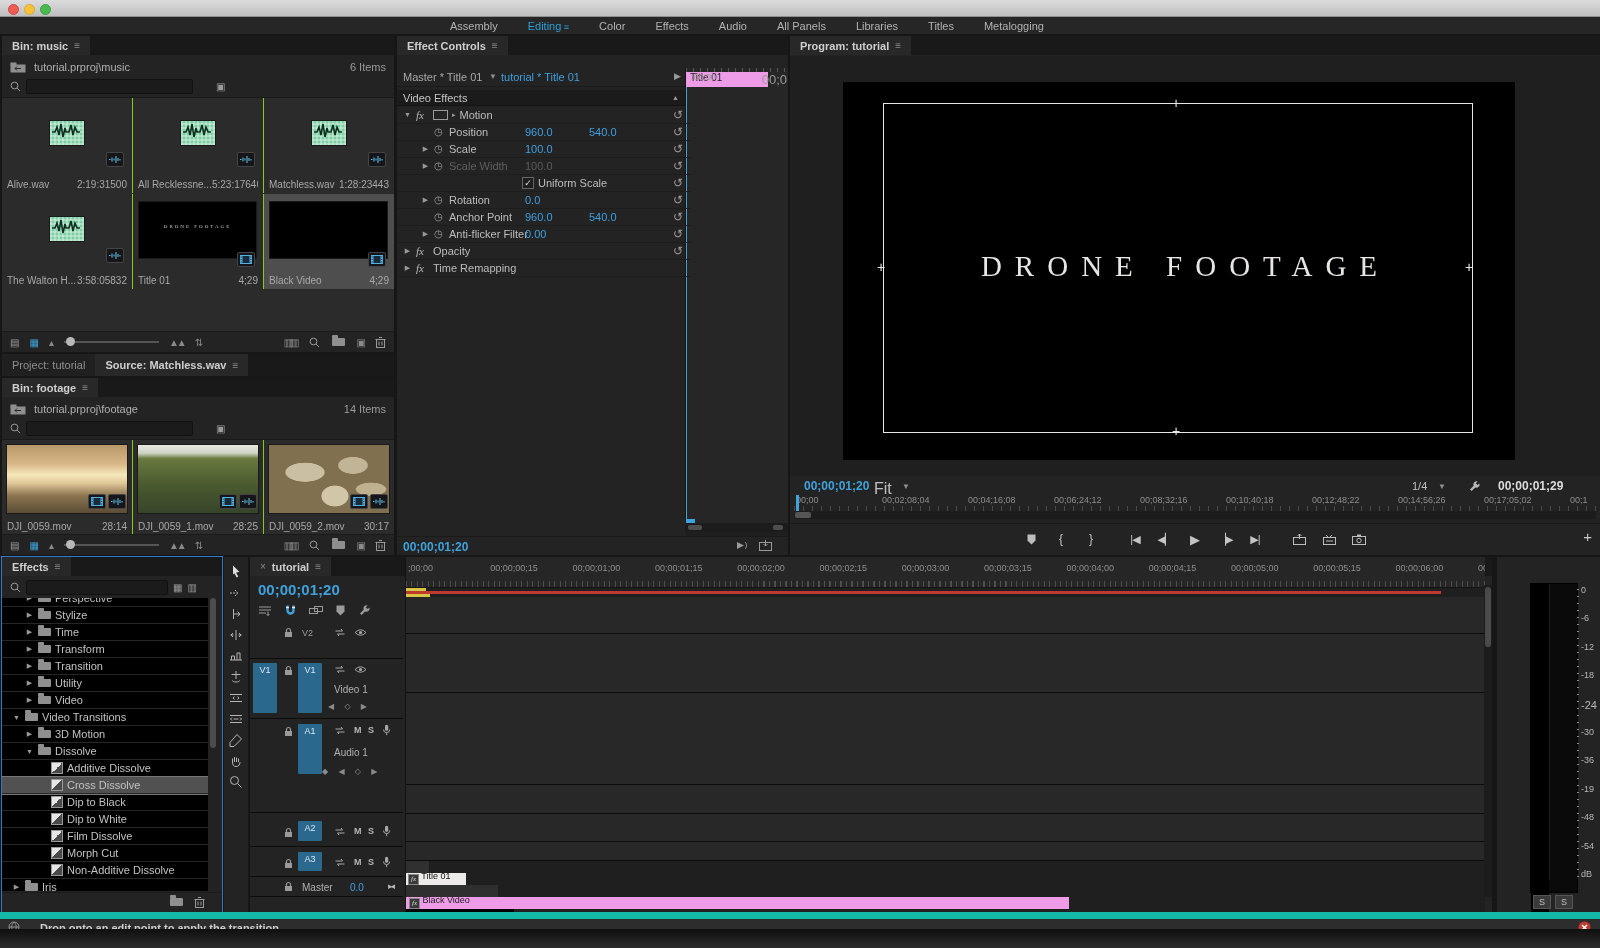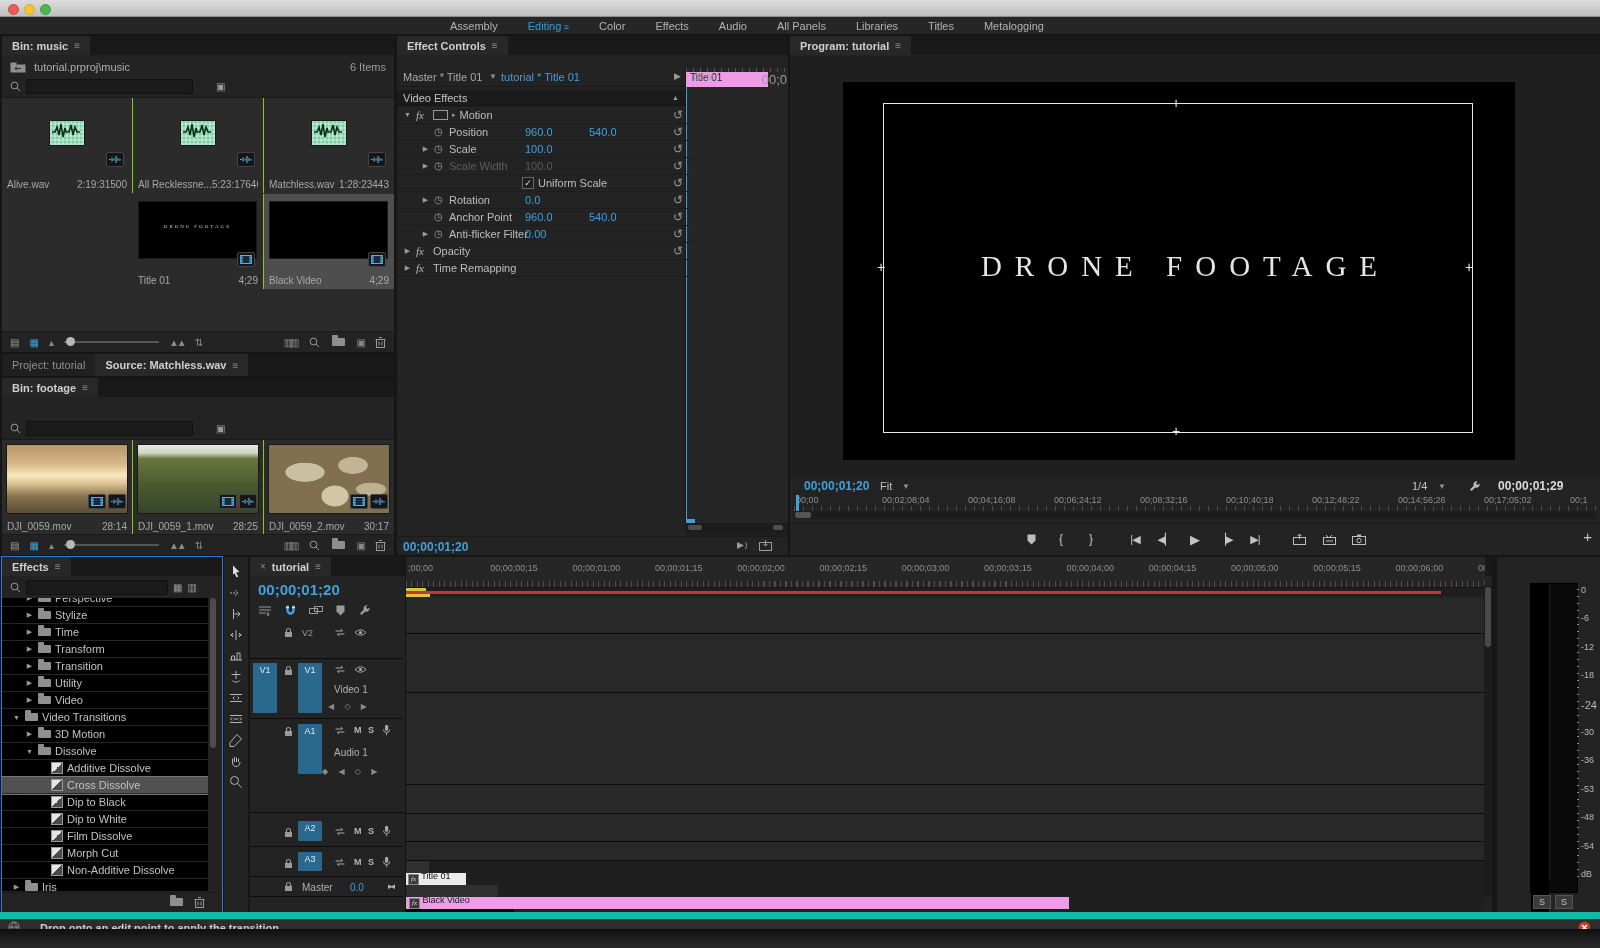--- a/index.html
+++ b/index.html
@@ -133,20 +133,36 @@
         <div class="badge" style="right: 8px; top: 54px;">
           <svg width="12" height="9">
             <path d="M0 4.5h1.5M3 2.5v4M5 3.5v2M7 1v7M9 3v3M11 4v1.5" stroke="#5fc8f0"></path>
           </svg>
         </div>
         <div class="cellname">
           <span>Matchless.wav</span>
           <span>1:28:23443</span>
         </div>
       </div>
+      <div class="cell" style="left: 0px; top: 96px; width: 130px; height: 95px;">
+        <div class="thumb audio-thumb" style="left: 46.5px; top: 22px; width: 34px; height: 24px;">
+          <svg width="32" height="22">
+            <path d="M2 11h3l2-5 2 8 2-11 2 13 2-9 1 4h3l2-7 2 10 2-8 2 5h3" stroke="#0c2f1e" fill="none" stroke-width="1.6"></path>
+          </svg>
+        </div>
+        <div class="badge" style="right: 8px; top: 54px;">
+          <svg width="12" height="9">
+            <path d="M0 4.5h1.5M3 2.5v4M5 3.5v2M7 1v7M9 3v3M11 4v1.5" stroke="#5fc8f0"></path>
+          </svg>
+        </div>
+        <div class="cellname">
+          <span>The Walton H...</span>
+          <span>3:58:05832</span>
+        </div>
+      </div>
       <div class="cell" style="left: 131px; top: 96px; width: 130px; height: 95px;">
         <div class="thumb" style="left: 5px; top: 7px; width: 117px; height: 56px; background: rgb(0, 0, 0);">
           <div style="position: absolute; left: 0px; right: 0px; top: 40%; text-align: center; color: rgb(207, 207, 207); font-family: &quot;Liberation Serif&quot;, serif; font-size: 5px; letter-spacing: 2px;">DRONE FOOTAGE</div>
         </div>
         <div class="badge" style="right: 8px; bottom: 22px;">
           <svg width="12" height="9">
             <rect width="12" height="9" fill="#4fb4e4"></rect>
             <rect x="2.5" y="1" width="7" height="7" fill="#1a2a3a"></rect>
             <path d="M1.2 1.5v1M1.2 4v1M1.2 6.5v1M10.8 1.5v1M10.8 4v1M10.8 6.5v1" stroke="#123"></path>
           </svg>
@@ -209,20 +225,31 @@
     <span class="menu-g">≡</span>
   </div>
 </div>
 
 <div class="panel" id="bin-footage" style="left:2px;top:378px;width:392px;height:177px">
   <div class="tabstrip">
     <div class="ptab">
       <span>Bin: footage</span>
       <span class="menu-g">≡</span>
     </div>
+  </div>
+  <div class="navrow" style="top:21px">
+    <span>
+        <svg width="16" height="11">
+          <rect x="0.5" y="2.5" width="15" height="8" fill="#8f8f8f"></rect>
+          <rect x="0.5" y="0.5" width="6" height="3" fill="#8f8f8f"></rect>
+          <path d="M5 6.5h6M7 4.5l-2 2 2 2" stroke="#2b2b2b" fill="none"></path>
+        </svg>
+      </span>
+    <span>tutorial.prproj\footage</span>
+    <span style="margin-left:auto;color:#9a9a9a">14 Items</span>
   </div>
   <div class="searchrow" style="top:41px">
     <span>
         <svg width="11" height="11">
           <circle cx="4.5" cy="4.5" r="3.4" fill="none" stroke="#9a9a9a"></circle>
           <path d="M7 7l3 3" stroke="#9a9a9a"></path>
         </svg>
       </span>
     <span class="searchbox"></span>
     <span style="margin-left:18px;color:#9a9a9a">▣</span>
@@ -467,21 +494,21 @@
       <div class="abs" style="left:40px;top:21px;width:588px;height:328px;border:1px solid #e8e8e8"></div>
       <div class="plus" style="left:329px;top:17px">+</div>
       <div class="plus" style="left:329px;top:345px">+</div>
       <div class="plus" style="left:34px;top:181px">+</div>
       <div class="plus" style="left:622px;top:181px">+</div>
       <div class="abs" style="left:0;right:0;top:168px;text-align:center;color:#e8e6e2;font-family:'Liberation Serif',serif;font-size:29px;letter-spacing:13px;text-indent:13px">DRONE FOOTAGE</div>
     </div>
   </div>
   <div class="abs" style="left:0;top:441px;width:810px;height:18px">
     <span class="abs tc" style="left:14px;top:2px;font-size:12px">00;00;01;20</span>
-    <span class="abs" style="left:90px;top:3px;color:#c0c0c0;font-size:11px">Fit</span>
+    <span class="abs" style="left:84px;top:3px;color:#c0c0c0;font-size:16px">Fit</span>
     <span class="abs" style="left:112px;top:5px;color:#8f8f8f;font-size:8px">▼</span>
     <span class="abs" style="left:622px;top:3px;color:#c0c0c0;font-size:11px">1/4</span>
     <span class="abs" style="left:648px;top:5px;color:#8f8f8f;font-size:8px">▼</span>
     <span class="abs" style="left:678px;top:3px">
         <svg width="13" height="13">
           <path d="M11.5 3.4a3.2 3.2 0 0 1-4.2 4L3.6 11 2 9.4l3.6-3.7a3.2 3.2 0 0 1 4-4.2L7.8 3.3l1.8 1.8z" fill="#b8b8b8"></path>
         </svg>
       </span>
     <span class="abs" style="left:708px;top:2px;color:#dcdcdc;font-size:12px;font-weight:bold">00;00;01;29</span>
   </div>
@@ -961,21 +988,21 @@
       <div style="left: 3px; top: 4px; width: 18px; height: 296px; background: rgb(0, 0, 0); border-right: 1px solid rgb(28, 28, 28);"></div>
       <div style="left: 24px; top: 4px; width: 18px; height: 296px; background: rgb(0, 0, 0);"></div>
     </div>
     <span style="position: absolute; left: 84px; top: 28px; font-size: 9px; color: rgb(184, 184, 184);">0</span>
     <span style="position: absolute; left: 84px; top: 56.4px; font-size: 9px; color: rgb(184, 184, 184);">-6</span>
     <span style="position: absolute; left: 84px; top: 84.8px; font-size: 9px; color: rgb(184, 184, 184);">-12</span>
     <span style="position: absolute; left: 84px; top: 113.2px; font-size: 9px; color: rgb(184, 184, 184);">-18</span>
     <span style="position: absolute; left: 84px; top: 141.6px; font-size: 11px; color: rgb(184, 184, 184);">-24</span>
     <span style="position: absolute; left: 84px; top: 170px; font-size: 9px; color: rgb(184, 184, 184);">-30</span>
     <span style="position: absolute; left: 84px; top: 198.4px; font-size: 9px; color: rgb(184, 184, 184);">-36</span>
-    <span style="position: absolute; left: 84px; top: 226.8px; font-size: 9px; color: rgb(184, 184, 184);">-53</span>
+    <span style="position: absolute; left: 84px; top: 226.8px; font-size: 9px; color: rgb(184, 184, 184);">-19</span>
     <span style="position: absolute; left: 84px; top: 255.2px; font-size: 9px; color: rgb(184, 184, 184);">-48</span>
     <span style="position: absolute; left: 84px; top: 283.6px; font-size: 9px; color: rgb(184, 184, 184);">-54</span>
     <span style="position: absolute; left: 84px; top: 312px; font-size: 9px; color: rgb(184, 184, 184);">dB</span>
     <div style="left: 80px; top: 30px; width: 2px; height: 290px; position: absolute; background: repeating-linear-gradient(0deg, rgb(138, 138, 138) 0px, rgb(138, 138, 138) 1px, transparent 1px, transparent 7px);"></div>
     <div style="left: 36px; top: 338px; width: 16px; height: 12px; position: absolute; background: rgb(58, 58, 58); border: 1px solid rgb(85, 85, 85); text-align: center; color: rgb(192, 192, 192); font-size: 9px; line-height: 12px;">S</div>
     <div style="left: 58px; top: 338px; width: 16px; height: 12px; position: absolute; background: rgb(58, 58, 58); border: 1px solid rgb(85, 85, 85); text-align: center; color: rgb(192, 192, 192); font-size: 9px; line-height: 12px;">S</div>
   </div>
 
 <div class="abs" style="left:0;top:912px;width:1600px;height:17px;background:#2d2d2d;border-top:7px solid #14b8a6">
   <span class="abs" style="left:8px;top:2px">

